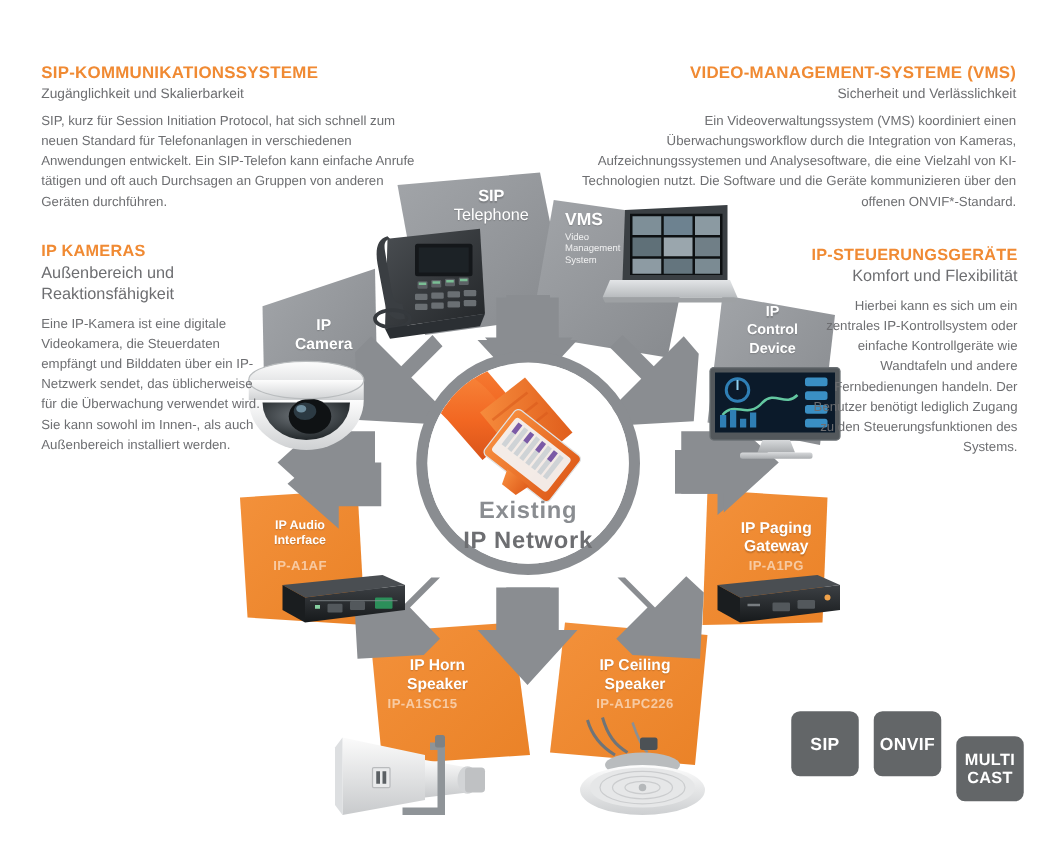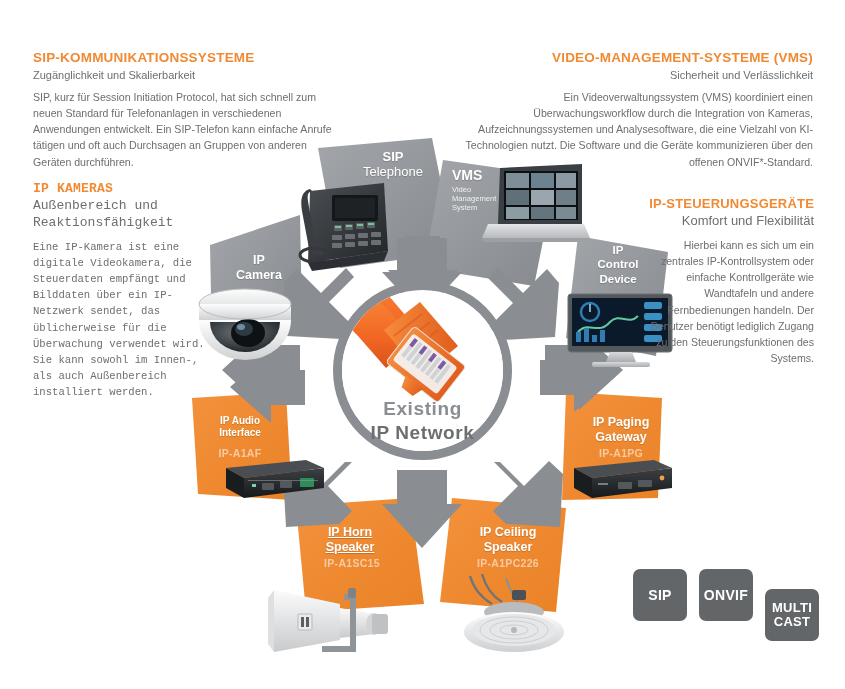--- a/index.html
+++ b/index.html
@@ -403,25 +403,25 @@
         </g>
       <g fill="#53585c">
         <rect x="48" y="26" width="14" height="7" rx="1"></rect>
         <rect x="68" y="24" width="14" height="7" rx="1"></rect>
       </g>
       <circle cx="92" cy="22" r="2.4" fill="#f0a24a"></circle>
     </svg>
   </div>
 
   <div class="wedge" style="left:0;top:0;">
-    <div class="lbl" style="left:310px;top:525px;font-size:12.5px;text-align:center;width:80px;text-decoration:underline;">
+    <div class="lbl" style="left:310px;top:525px;font-size:12.5px;text-align:center;width:80px;">
       <span>IP Horn</span><br>
       <span>Speaker</span>
     </div>
-    <div class="model" style="left:312px;top:557px;text-align:center;width:80px;">IP-A1SC15</div>
+    <div class="model" style="left:298px;top:557px;text-align:center;width:80px;">IP-A1SC15</div>
     <svg class="dev" style="left:262px;top:574px;" width="150" height="86">
       <defs>
         <linearGradient id="hornG" x1="0" y1="0" x2="0" y2="1">
           <stop offset="0%" stop-color="#fbfbfb"></stop>
             <stop offset="100%" stop-color="#c8cacc"></stop>
         </linearGradient>
       </defs>
 
       <path d="M12,16 L78,30 L78,66 L12,78 Z" fill="url(#hornG)"></path>
       <path d="M12,16 L12,78 L6,70 L6,24 Z" fill="#dddfe1"></path>
@@ -477,21 +477,21 @@
     <div class="blk-sub">Zugänglichkeit und Skalierbarkeit</div>
     <div class="blk-body">SIP, kurz für Session Initiation Protocol, hat sich schnell zum neuen Standard für Telefonanlagen in verschiedenen Anwendungen entwickelt. Ein SIP-Telefon kann einfache Anrufe tätigen und oft auch Durchsagen an Gruppen von anderen Geräten durchführen.</div>
   </div>
 
   <div class="abs ta-r" style="left:458px;top:50px;width:355px;">
     <div class="blk-title">VIDEO-MANAGEMENT-SYSTEME (VMS)</div>
     <div class="blk-sub">Sicherheit und Verlässlichkeit</div>
     <div class="blk-body">Ein Videoverwaltungssystem (VMS) koordiniert einen Überwachungsworkflow durch die Integration von Kameras, Aufzeichnungssystemen und Analysesoftware, die eine Vielzahl von KI-Technologien nutzt. Die Software und die Geräte kommunizieren über den offenen ONVIF*-Standard.</div>
   </div>
 
-  <div class="abs ta-l" style="left:33px;top:181px;width:176px;font-family:Liberation Mono, monospace;">
+  <div class="abs ta-l" style="left:33px;top:193px;width:176px;">
     <div class="blk-title" style="font-size:13px;">IP KAMERAS</div>
     <div class="blk-sub" style="font-size:13px;">Außenbereich und Reaktionsfähigkeit</div>
     <div class="blk-body">Eine IP-Kamera ist eine digitale Videokamera, die Steuerdaten empfängt und Bilddaten über ein IP-Netzwerk sendet, das üblicherweise für die Überwachung verwendet wird. Sie kann sowohl im Innen-, als auch Außenbereich installiert werden.</div>
   </div>
 
   <div class="abs ta-r" style="left:640px;top:196px;width:174px;">
     <div class="blk-title" style="font-size:13px;">IP-STEUERUNGSGERÄTE</div>
     <div class="blk-sub" style="font-size:13px;">Komfort und Flexibilität</div>
     <div class="blk-body">Hierbei kann es sich um ein zentrales IP-Kontrollsystem oder einfache Kontrollgeräte wie Wandtafeln und andere Fernbedienungen handeln. Der Benutzer benötigt lediglich Zugang zu den Steuerungsfunktionen des Systems.</div>
   </div>

